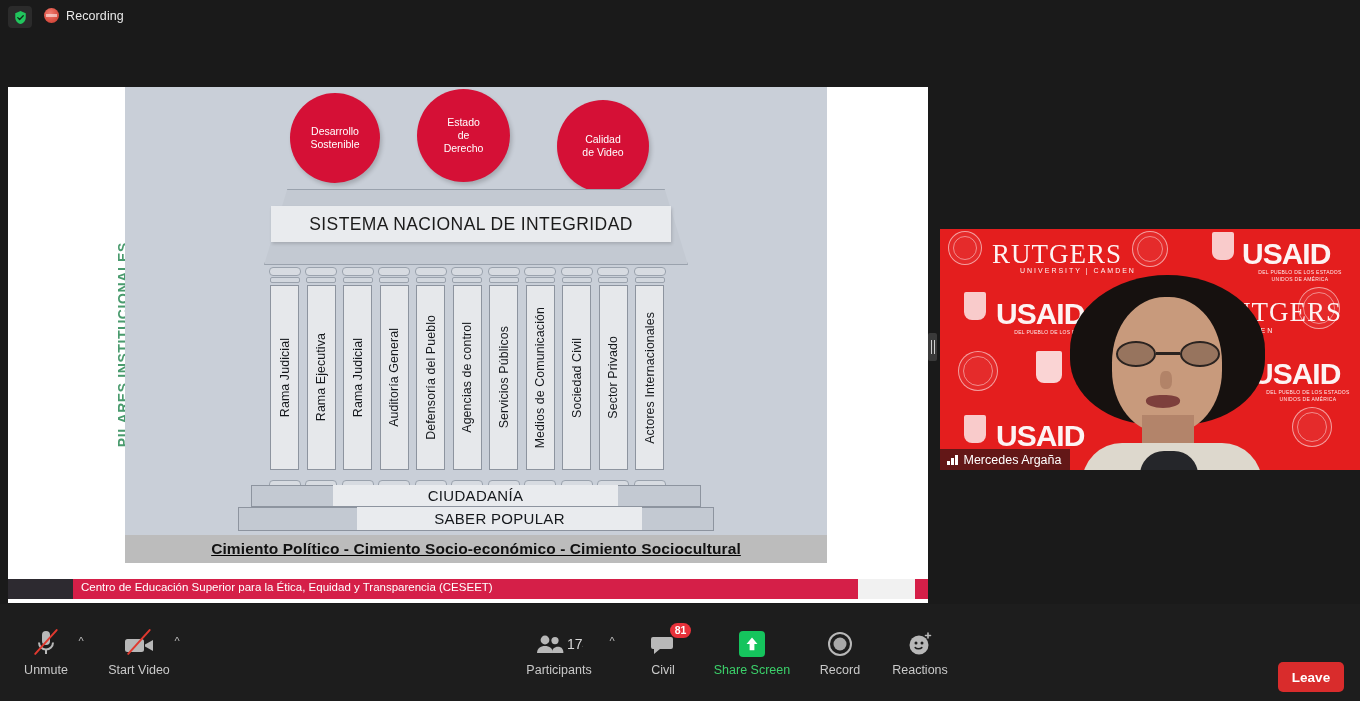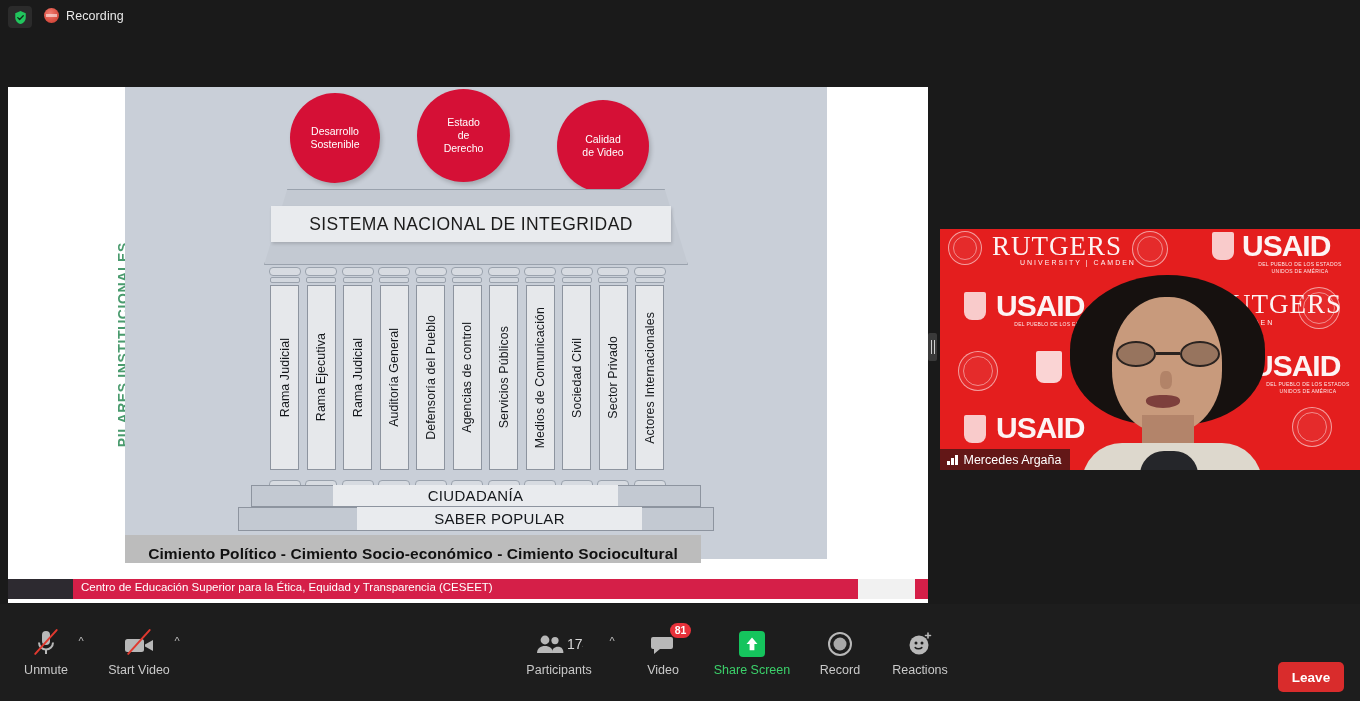--- a/index.html
+++ b/index.html
@@ -126,23 +126,23 @@
   .step-2 { left: 113px; top: 420px; width: 476px; height: 24px; }
   .step-label {
     position: absolute; background: #e9ebee;
     display: flex; align-items: center; justify-content: center;
     font-size: 15px; color: #15181c; letter-spacing: .3px;
   }
   .lbl-ciu { left: 208px; top: 398px; width: 285px; height: 21px; }
   .lbl-sab { left: 208px; top: 420px; width: 285px; height: 23px; margin-left: 24px; }
 
   .foundation {
-    position: absolute; left: 117px; top: 448px; width: 576px; height: 28px;
+    position: absolute; left: 117px; top: 448px; width: 702px; height: 28px;
     background: #bcbcbc;
-    display: flex; align-items: flex-end; justify-content: center;
+    display: flex; align-items: center; justify-content: center; text-decoration: underline;
   }
   .foundation span { font-size: 15.5px; font-weight: bold; color: #111; letter-spacing: .1px; }
 
   .pilares-label {
     position: absolute; left: 104px; top: 150px; height: 216px; width: 22px;
     display: flex; align-items: center; justify-content: center;
   }
   .pilares-label span {
     writing-mode: vertical-rl; transform: rotate(180deg);
     font-size: 14px; font-weight: bold; color: #4a9b6e; letter-spacing: .6px;
@@ -170,21 +170,21 @@
 
   
   .video-col { position: absolute; left: 937px; top: 0; width: 423px; height: 604px; background: #1a1a1a; }
   .video-tile {
     position: absolute; left: 3px; top: 229px; width: 420px; height: 241px;
     overflow: hidden; background: #e02020;
   }
   .vbg { position: absolute; inset: 0; background: #e41e1e; }
   .logo-text {
     position: absolute; color: #ffffff; font-family: "Liberation Serif", serif;
-    white-space: nowrap; opacity: .95;
+    white-space: nowrap; opacity: .95; margin-top: 8px;
   }
   .usaid-word {
     font-family: "Liberation Sans", sans-serif; font-weight: bold;
     letter-spacing: -1px;
   }
   .usaid-sub {
     font-family: "Liberation Sans", sans-serif; font-size: 5px; letter-spacing: .3px;
     text-align: center; line-height: 7px; opacity: .9;
   }
   .seal {
@@ -560,21 +560,21 @@
     </div>
     <span class="caret" style="left:605px;">^</span>
 
     <div class="tb-item" style="left:620px;">
       <span class="tb-icon">
         <svg width="26" height="24" viewBox="0 0 26 24" aria-hidden="true">
           <path d="M3 4h18a2 2 0 0 1 2 2v8a2 2 0 0 1-2 2H10l-6 5v-5H3a2 2 0 0 1-2-2V6a2 2 0 0 1 2-2z" fill="#b8b8b8"></path>
         </svg>
         <span class="badge">81</span>
       </span>
-      <span class="tb-label">Video</span>
+      <span class="tb-label">Civil</span>
     </div>
 
     <div class="tb-item" style="left:709px;">
       <span class="tb-icon">
         <span class="share-sq">
           <svg width="14" height="16" viewBox="0 0 14 16" aria-hidden="true">
             <path d="M7 1.5 12.5 8H9.4v6.2H4.6V8H1.5z" fill="#ffffff"></path>
           </svg>
         </span>
       </span>

